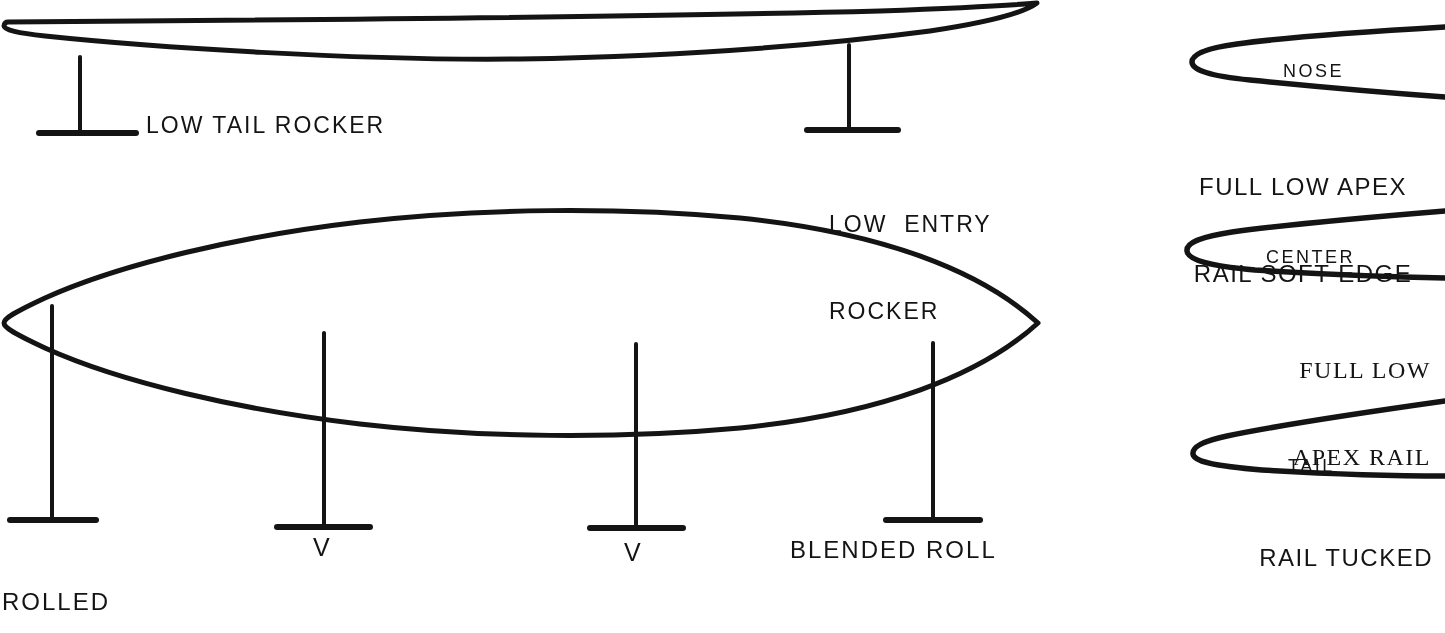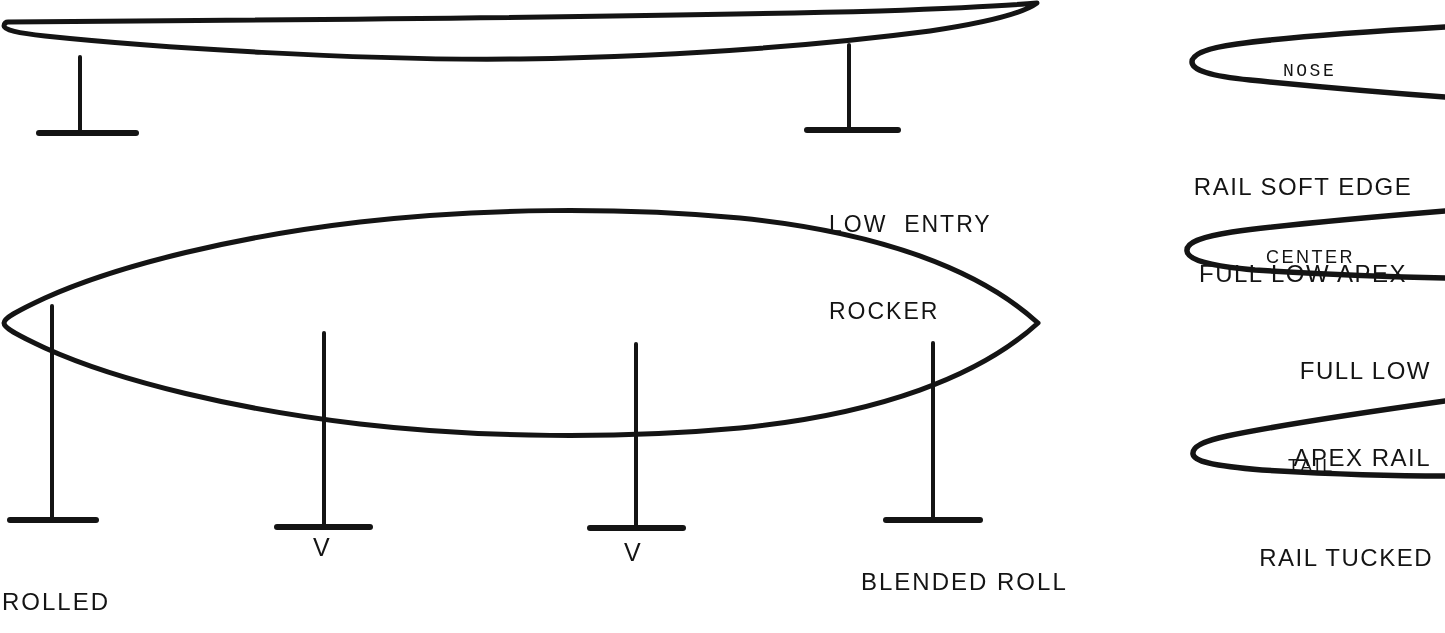--- a/index.html
+++ b/index.html
@@ -23,28 +23,28 @@
     white-space: pre;
     letter-spacing: 2px;
     font-size: 23px;
     line-height: 29px;
   }
   .lbl-low-tail   { left: 146px; top: 111px; }
   .lbl-low-entry  { left: 829px; top: 152px; }
   .lbl-rolled     { left: 2px;   top: 532px; line-height: 28px; font-size: 24px; }
   .lbl-v1         { left: 313px; top: 533px; font-size: 25px; }
   .lbl-v2         { left: 624px; top: 538px; font-size: 25px; }
-  .lbl-blended    { left: 861px; top: 535px; font-size: 24px; margin-top: 32px; }
+  .lbl-blended    { left: 790px; top: 535px; font-size: 24px; }
   .rail-name      { font-size: 18px; letter-spacing: 2.5px; }
-  .lbl-nose-name   { left: 1283px; top: 57px; font-family: Liberation Mono, monospace;  }
+  .lbl-nose-name   { left: 1283px; top: 57px;  }
   .lbl-center-name { left: 1266px; top: 243px; }
   .lbl-tail-name   { left: 1288px; top: 452px; }
   .rail-desc { font-size: 24px; line-height: 29px; letter-spacing: 1.5px; }
   .lbl-nose-desc   { left: 1165px; top: 114px; width: 276px; text-align: center; }
-  .lbl-center-desc { left: 1165px; top: 298px; width: 266px; text-align: right; }
+  .lbl-center-desc { left: 1165px; top: 298px; width: 266px; text-align: right; font-family: Liberation Serif, serif; }
   .lbl-tail-desc   { left: 1165px; top: 485px; width: 268px; text-align: right; }
   .lbl div { white-space: pre; }
 </style>
 </head>
 <body>
 
 <div class="stage">
 
   <svg class="linework" viewBox="0 0 1445 633" fill="none" stroke="#141414" stroke-linecap="round">
 
@@ -106,42 +106,43 @@
          C 1188 260, 1210 266, 1255 270
          C 1320 274, 1395 277, 1445 278"></path>
 
     <path stroke-width="5.5" d="M 1445 401
          C 1360 413, 1270 427, 1227 436
          C 1203 441, 1192 447, 1193 454
          C 1194 461, 1212 466, 1262 470
          C 1330 474, 1400 476, 1445 476"></path>
   </svg>
 
+  <div class="lbl lbl-low-tail">LOW TAIL ROCKER</div>
 
   <div class="lbl lbl-low-entry">
     <div>LOW  ENTRY</div>
     <div>ROCKER</div>
   </div>
 
   <div class="lbl lbl-rolled">
     <div>ROLLED</div>
     
     
   </div>
 
   <div class="lbl lbl-v1">V</div>
 
   <div class="lbl lbl-v2">V</div>
 
   <div class="lbl lbl-blended">BLENDED ROLL</div>
 
   <div class="lbl rail-name lbl-nose-name">NOSE</div>
   <div class="lbl rail-desc lbl-nose-desc">
+    <div>FULL LOW APEX</div>
     <div>RAIL SOFT EDGE</div>
-    <div>FULL LOW APEX</div>
   </div>
 
   <div class="lbl rail-name lbl-center-name">CENTER</div>
   <div class="lbl rail-desc lbl-center-desc">
     <div>FULL LOW</div>
     <div>APEX RAIL</div>
   </div>
 
   <div class="lbl rail-name lbl-tail-name">TAIL</div>
   <div class="lbl rail-desc lbl-tail-desc">

